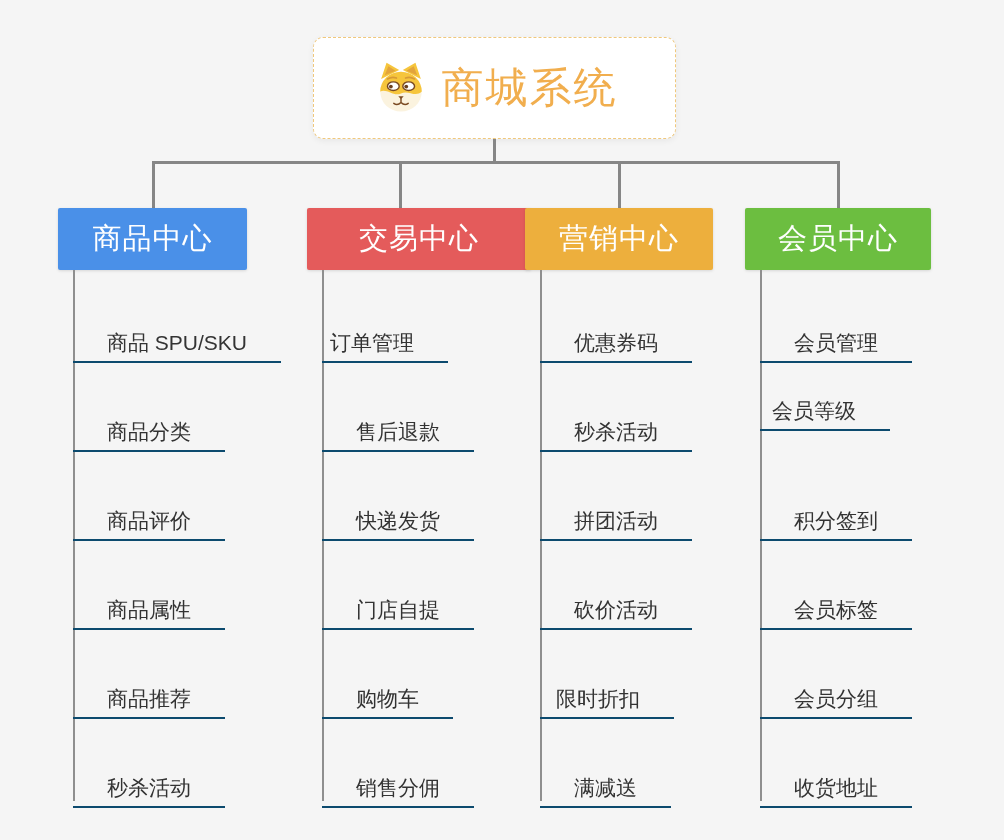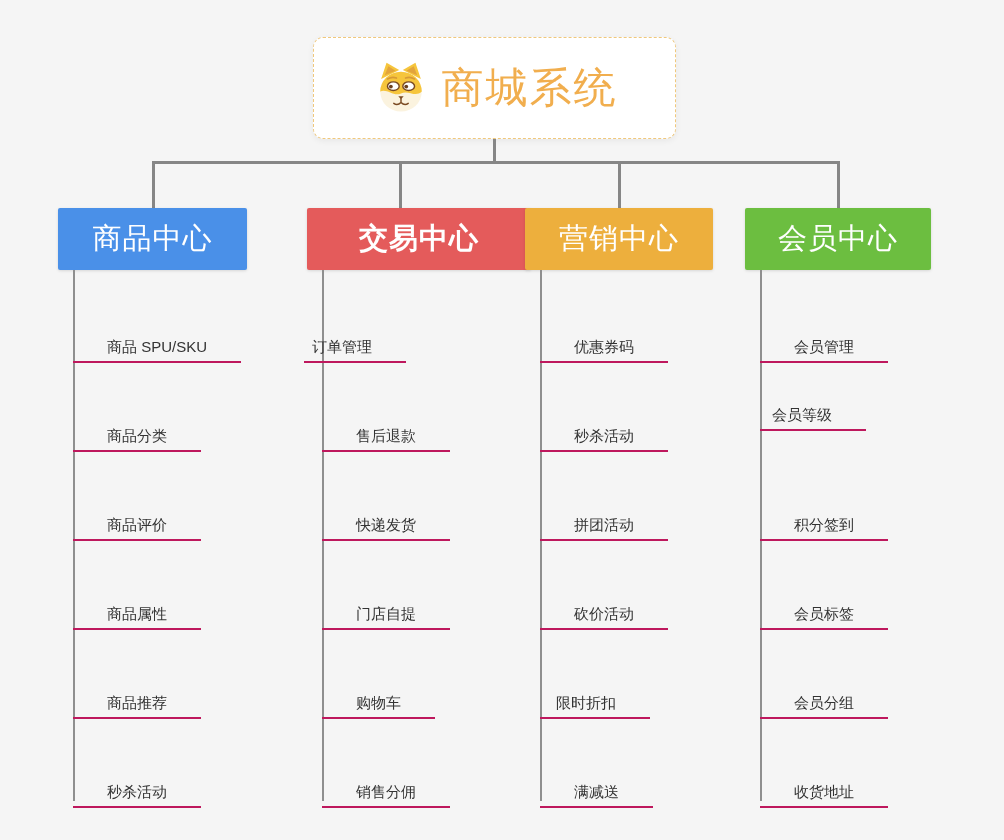--- a/index.html
+++ b/index.html
@@ -35,22 +35,22 @@
     display:flex;align-items:center;justify-content:center;
     color:#ffffff;font-size:29px;letter-spacing:1px;white-space:nowrap;
     cursor:pointer;
     box-shadow:0 1px 3px rgba(0,0,0,0.12);
   }
   
   .child-node{
     position:absolute;height:40px;
     display:flex;align-items:flex-end;
     padding:0 34px 4px 34px;
-    border-bottom:2px solid #be185d;
-    font-size:15px;color:#333333;white-space:nowrap;
+    border-bottom:2px solid #0c4a6e;
+    font-size:21px;color:#333333;white-space:nowrap;
     cursor:pointer;
   }
 </style>
 </head>
 <body>
 
 <div class="canvas">
 
   <div class="root-node">
     <span class="dog">
@@ -96,25 +96,25 @@
       </div>
       <div class="child-node" style="left: 73px; top: 584px;">
         <span>商品属性</span>
       </div>
       <div class="child-node" style="left: 73px; top: 673px;">
         <span>商品推荐</span>
       </div>
       <div class="child-node" style="left: 73px; top: 762px;">
         <span>秒杀活动</span>
       </div>
-      <div class="branch-node" style="left: 307px; width: 224px; background: rgb(228, 91, 91); font-weight: bold;">
+      <div class="branch-node" style="left: 307px; width: 224px; background: rgb(228, 91, 91);">
         <span>交易中心</span>
       </div>
       <div class="spine" style="left: 322px; top: 270px; height: 531px;"></div>
-      <div class="child-node" style="left: 304px; top: 317px; padding-left: 8px;">
+      <div class="child-node" style="left: 322px; top: 317px; padding-left: 8px;">
         <span>订单管理</span>
       </div>
       <div class="child-node" style="left: 322px; top: 406px;">
         <span>售后退款</span>
       </div>
       <div class="child-node" style="left: 322px; top: 495px;">
         <span>快递发货</span>
       </div>
       <div class="child-node" style="left: 322px; top: 584px;">
         <span>门店自提</span>

